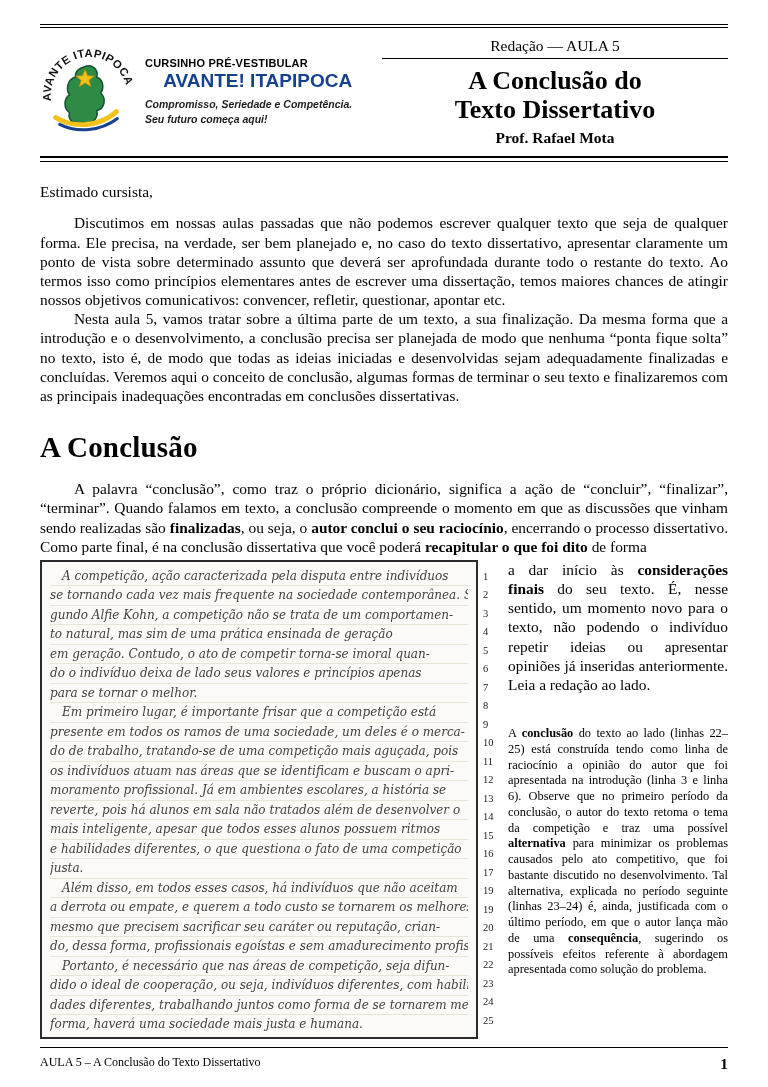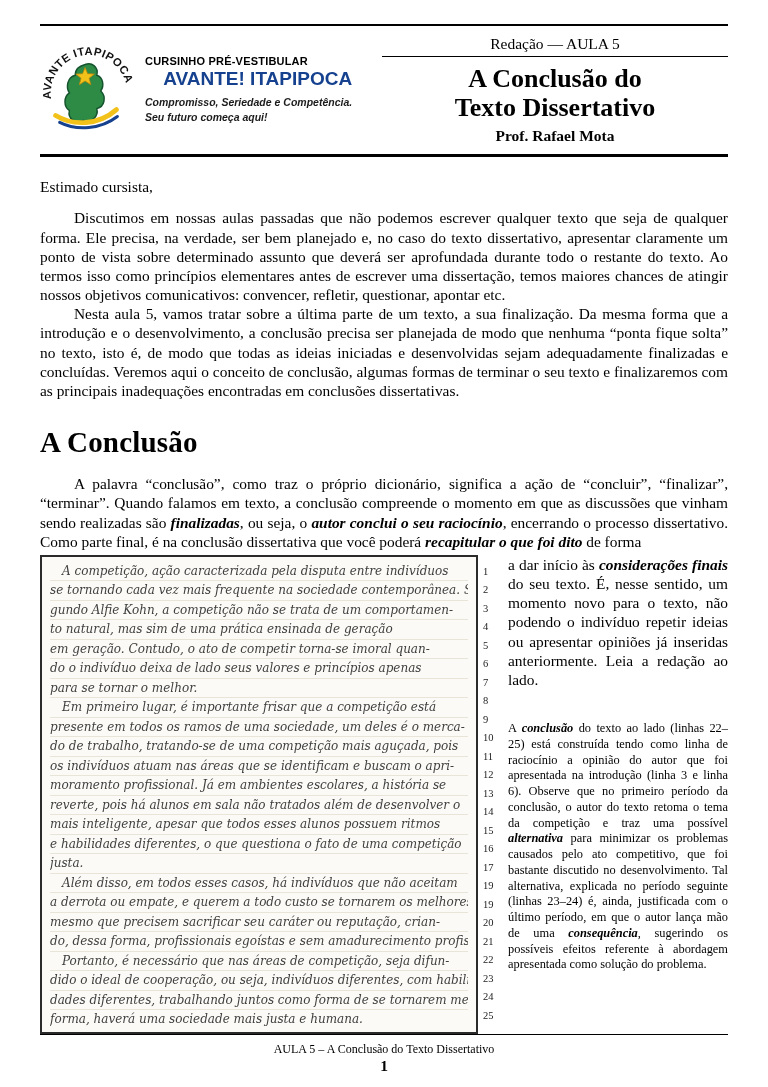--- a/index.html
+++ b/index.html
@@ -35,24 +35,24 @@
   .essay-line:last-child{border-bottom:none;}
   .line-nums{width:16px;padding-top:8px;flex:none;}
   .line-num{font-size:10.5px;line-height:18.5px;color:#222;}
 
   .right-col{flex:1;min-width:0;}
   .cont{font-size:15.4px;line-height:1.245;text-align:justify;}
   .note{margin-top:32px;font-size:12.4px;line-height:1.27;text-align:justify;}
 
   .footer{margin-top:auto;}
   .footer-rule{border-top:1.3px solid #000;}
-  .footer-row{display:flex;justify-content:space-between;align-items:center;padding-top:7px;flex-direction:column;}
+  .footer-row{display:flex;justify-content:space-between;align-items:flex-start;padding-top:7px;}
   .footer-left{font-size:12px;}
   .page-num{font-weight:bold;font-size:15.5px;}
-  b{font-weight:bold;font-style:italic;}
+  b{font-weight:bold;}
 </style>
 </head>
 <body>
 
 <div class="page">
 
   <div class="rule-double"></div>
 
   <div class="header">
     <div class="brand">

